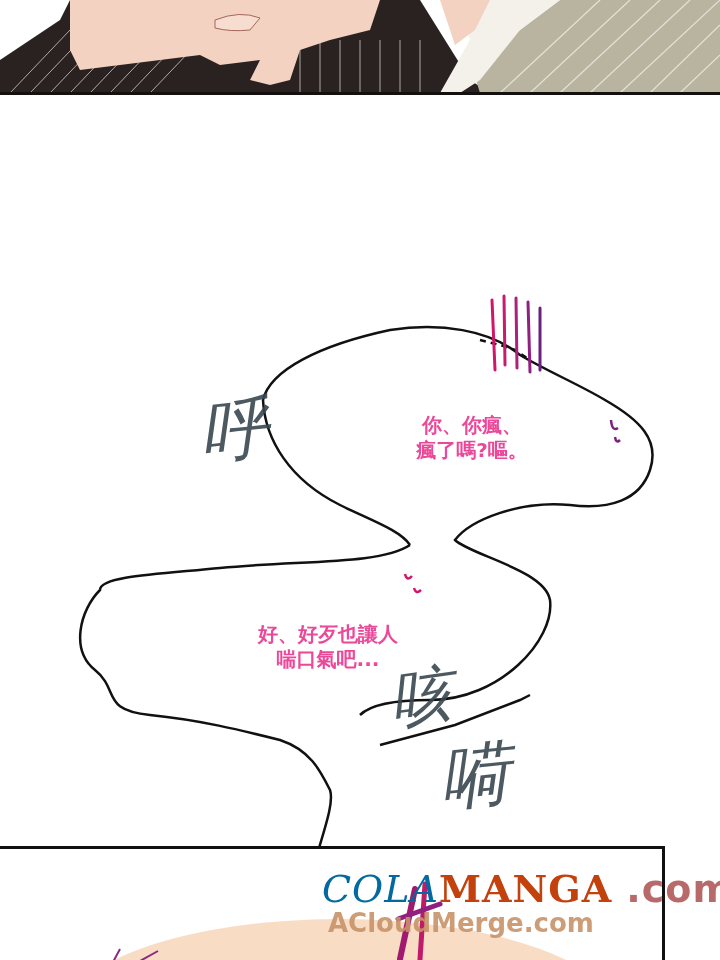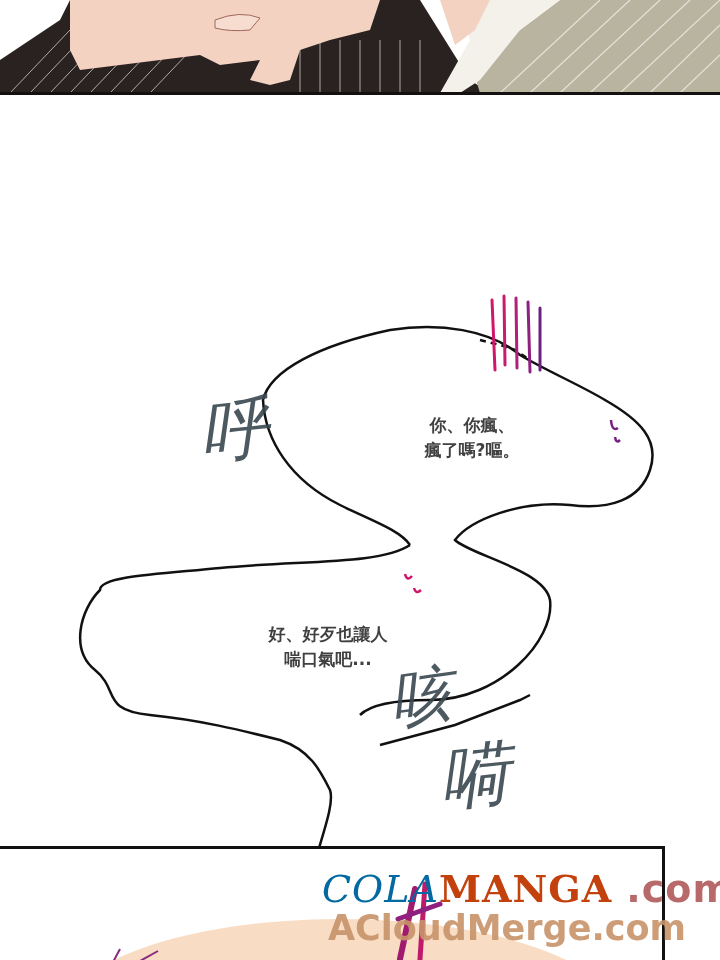--- a/index.html
+++ b/index.html
@@ -1,34 +1,34 @@
 <!DOCTYPE html>
 <html><head>
   <meta charset="utf-8">
   <style>
     html, body { margin: 0; padding: 0; background: #ffffff; }
     body { width: 720px; height: 960px; position: relative; overflow: hidden; font-family: "DejaVu Sans", sans-serif; }
     .panel-top { position: absolute; left: 0; top: 0; width: 720px; height: 93px; overflow: hidden; background: #2a2422; }
     .panel-top-border { position: absolute; left: 0; top: 92px; width: 720px; height: 3px; background: #141010; }
     .art-svg { position: absolute; left: 0; top: 0; }
     .bubble-layer { position: absolute; left: 0; top: 0; width: 720px; height: 960px; }
-    .dialog { position: absolute; text-align: center; color: #404040; font-size: 17px; line-height: 25px; font-weight: bold; font-family: "DejaVu Sans", sans-serif; letter-spacing: 0px; white-space: pre; }
+    .dialog { position: absolute; text-align: center; color: #ec4899; font-size: 20px; line-height: 25px; font-weight: bold; font-family: "DejaVu Sans", sans-serif; letter-spacing: 0px; white-space: pre; }
     .dialog-1 { left: 382px; top: 413px; width: 180px; }
     .dialog-2 { left: 228px; top: 622px; width: 200px; }
     .sfx { position: absolute; color: #3a4850; font-family: "DejaVu Serif", serif; font-style: italic; opacity: 0.9; }
     .sfx-hu { left: 200px; top: 385px; font-size: 68px; transform: rotate(-6deg); }
     .sfx-ke { left: 390px; top: 655px; font-size: 62px; transform: rotate(-8deg); }
     .sfx-he { left: 440px; top: 730px; font-size: 70px; transform: rotate(-6deg); }
     .panel-bottom { position: absolute; left: 0; top: 846px; width: 662px; height: 130px; border-top: 3px solid #111; border-right: 3px solid #111; background: #fff; overflow: hidden; }
     .skin-shape { position: absolute; left: 60px; top: 70px; width: 560px; height: 200px; border-radius: 50%; background: #f8dcc4; }
     .watermark-1 { position: absolute; left: 322px; top: 866px; font-size: 38px; font-family: "DejaVu Serif", serif; letter-spacing: 1px; white-space: pre; }
     .wm-cola { color: #0369a1; font-style: italic; }
     .wm-manga { color: #c2410c; font-weight: bold; }
     .wm-com { color: #b86a6a; font-weight: bold; font-family: "DejaVu Sans", sans-serif; }
-    .watermark-2 { position: absolute; left: 328px; top: 908px; font-size: 35px; font-weight: bold; font-family: "DejaVu Sans", sans-serif; color: #c8936a; opacity: 0.9; white-space: pre; }
+    .watermark-2 { position: absolute; left: 328px; top: 908px; font-size: 26px; font-weight: bold; font-family: "DejaVu Sans", sans-serif; color: #c8936a; opacity: 0.9; white-space: pre; }
   </style>
 </head>
 <body>
 
 <div class="panel-top">
   <svg class="art-svg" width="720" height="93" viewBox="0 0 720 93">
 
     <rect x="0" y="0" width="720" height="93" fill="#ffffff"></rect>
 
     <path d="M0,93 L0,60 L60,20 L70,0 L420,0 L470,80 L490,93 Z" fill="#2a2220"></path>

